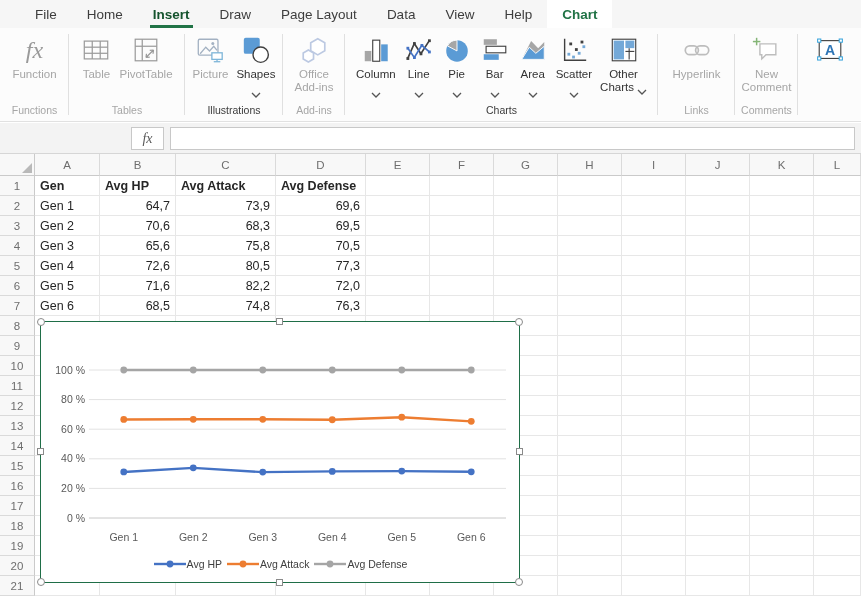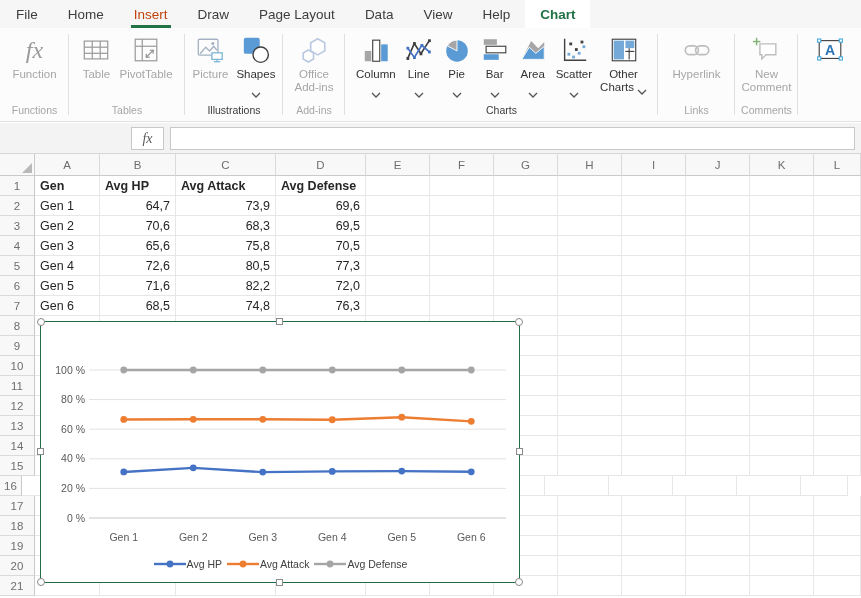--- a/index.html
+++ b/index.html
@@ -1,22 +1,22 @@
 <!DOCTYPE html>
 <html><head>
 <meta charset="utf-8">
 <style>
 * { margin:0; padding:0; box-sizing:border-box; }
 html,body { width:861px; height:598px; overflow:hidden; }
 body { font-family:"Liberation Sans",sans-serif; background:#fff; position:relative; color:#262626; }
 
 
-.tabbar { position:absolute; top:0; left:0; width:861px; height:28px; background:#f6f6f6; display:flex; align-items:stretch; padding-left:1px; }
+.tabbar { position:absolute; top:0; left:0; width:861px; height:28px; background:#f6f6f6; display:flex; align-items:stretch; padding-left:20px; }
 .tab { display:flex; align-items:center; padding:0 15px; font-size:13.5px; color:#3d3d3d; position:relative; cursor:default; white-space:nowrap; }
-.tab.active { font-weight:400; color:#c2410c; }
+.tab.active { font-weight:700; color:#14532d; }
 .tab.active::after { content:""; position:absolute; left:12px; right:12px; bottom:0; height:3px; background:#217346; }
 .tab.contextual { color:#217346; font-weight:600; background:#fff; }
 
 
 .ribbon { position:absolute; top:28px; left:0; width:861px; height:94px; background:#fcfcfc; border-bottom:1px solid #e1e1e1; display:flex; }
 .rgroup { position:relative; height:100%; display:flex; flex-direction:column; flex:0 0 auto; }
 .rgroup:not(:last-child)::after { content:""; position:absolute; right:0; top:6px; bottom:6px; width:1px; background:#e0e0e0; }
 .rbtns { flex:1; display:flex; justify-content:center; align-items:flex-start; padding-top:5px; }
 .rbtn { display:flex; flex-direction:column; align-items:center; padding:2px 4px; }
 .rbtn .icon { width:30px; height:30px; margin-bottom:3px; }
@@ -570,21 +570,21 @@
       <div class="cell" style="width: 64px; height: 20px;"></div>
       <div class="cell" style="width: 64px; height: 20px;"></div>
       <div class="cell" style="width: 64px; height: 20px;"></div>
       <div class="cell" style="width: 64px; height: 20px;"></div>
       <div class="cell" style="width: 64px; height: 20px;"></div>
       <div class="cell" style="width: 64px; height: 20px;"></div>
       <div class="cell" style="width: 64px; height: 20px;"></div>
       <div class="cell" style="width: 47px; height: 20px;"></div>
     </div>
     <div class="srow">
-      <div class="rnum" style="width: 22px; height: 20px;">16</div>
+      <div class="rnum" style="width: 35px; height: 20px;">16</div>
       <div class="cell" style="width: 65px; height: 20px;"></div>
       <div class="cell" style="width: 76px; height: 20px;"></div>
       <div class="cell" style="width: 100px; height: 20px;"></div>
       <div class="cell" style="width: 90px; height: 20px;"></div>
       <div class="cell" style="width: 64px; height: 20px;"></div>
       <div class="cell" style="width: 64px; height: 20px;"></div>
       <div class="cell" style="width: 64px; height: 20px;"></div>
       <div class="cell" style="width: 64px; height: 20px;"></div>
       <div class="cell" style="width: 64px; height: 20px;"></div>
       <div class="cell" style="width: 64px; height: 20px;"></div>

